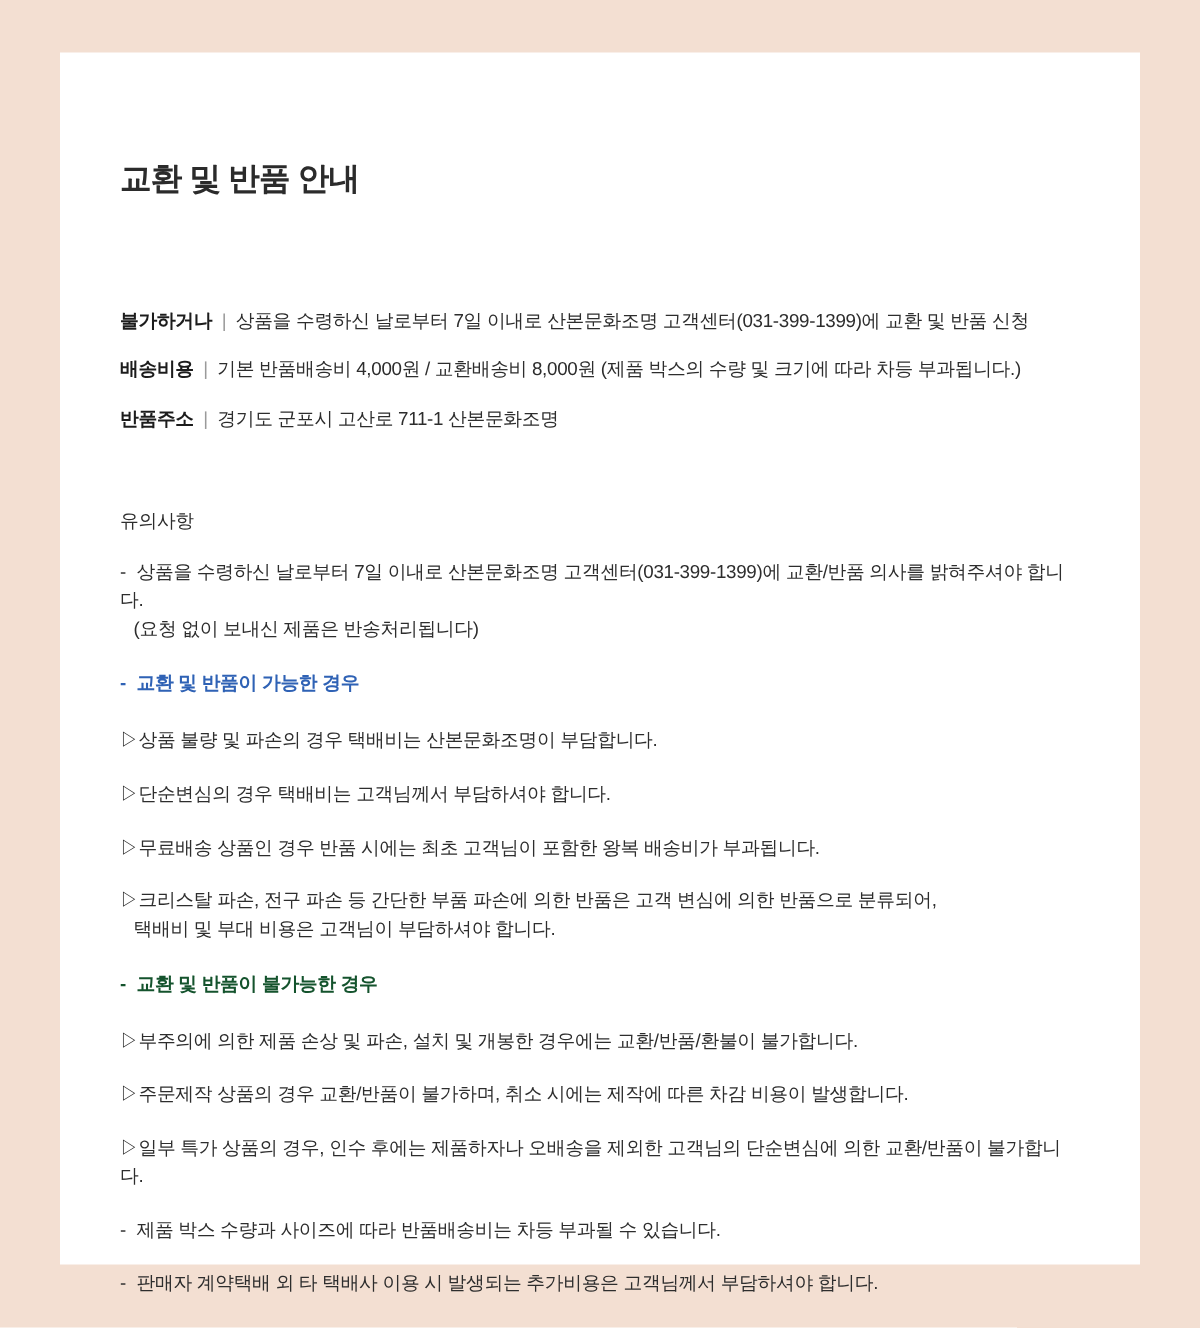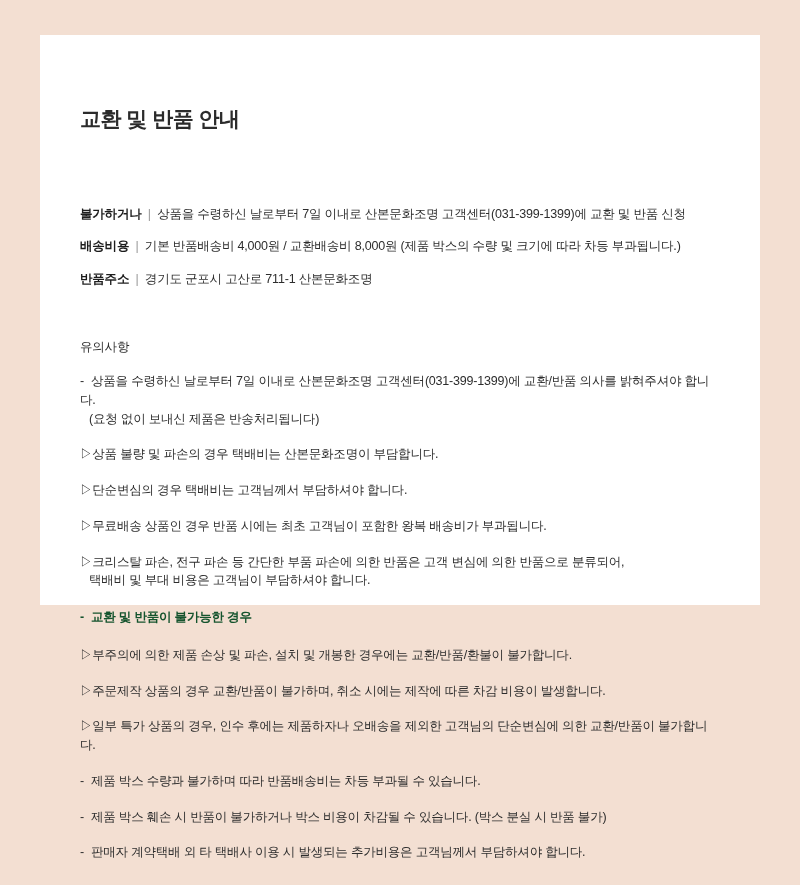--- a/index.html
+++ b/index.html
@@ -11,21 +11,21 @@
     height: 885px;
     background: #f3dfd2;
     font-family: "Liberation Sans", sans-serif;
     overflow: hidden;
   }
   .page {
     position: absolute;
     left: 40px;
     top: 35px;
     width: 720px;
-    height: 570px;
+    height: 808px;
     background: #ffffff;
   }
   .inner {
     padding: 0 40px;
   }
   .doc-title {
     margin: 0;
     padding-top: 70px;
     font-size: 21px;
     font-weight: bold;
@@ -126,20 +126,23 @@
 
     <div class="notice-head">유의사항</div>
 
     <div class="notice-list">
 
       <div class="item dash">
         <span class="mark">-</span><span>상품을 수령하신 날로부터 7일 이내로 산본문화조명 고객센터(031-399-1399)에 교환/반품 의사를 밝혀주셔야 합니다.</span>
         <span class="sub">(요청 없이 보내신 제품은 반송처리됩니다)</span>
       </div>
 
+      <div class="item blue">
+        <span class="mark">-</span><span>교환 및 반품이 가능한 경우</span>
+      </div>
 
       <div class="item tri">
         <span class="mark">▷</span><span>상품 불량 및 파손의 경우 택배비는 산본문화조명이 부담합니다.</span>
       </div>
 
       <div class="item tri">
         <span class="mark">▷</span><span>단순변심의 경우 택배비는 고객님께서 부담하셔야 합니다.</span>
       </div>
 
       <div class="item tri">
@@ -161,26 +164,23 @@
 
       <div class="item tri">
         <span class="mark">▷</span><span>주문제작 상품의 경우 교환/반품이 불가하며, 취소 시에는 제작에 따른 차감 비용이 발생합니다.</span>
       </div>
 
       <div class="item tri">
         <span class="mark">▷</span><span>일부 특가 상품의 경우, 인수 후에는 제품하자나 오배송을 제외한 고객님의 단순변심에 의한 교환/반품이 불가합니다.</span>
       </div>
 
       <div class="item dash">
-        <span class="mark">-</span><span>제품 박스 수량과 불가하며 따라 반품배송비는 차등 부과될 수 있습니다.</span>
+        <span class="mark">-</span><span>제품 박스 수량과 사이즈에 따라 반품배송비는 차등 부과될 수 있습니다.</span>
       </div>
 
-      <div class="item dash">
-        <span class="mark">-</span><span>제품 박스 훼손 시 반품이 불가하거나 박스 비용이 차감될 수 있습니다. (박스 분실 시 반품 불가)</span>
-      </div>
 
       <div class="item dash">
         <span class="mark">-</span><span>판매자 계약택배 외 타 택배사 이용 시 발생되는 추가비용은 고객님께서 부담하셔야 합니다.</span>
       </div>
 
     </div>
 
   </div>
 </div>
 

